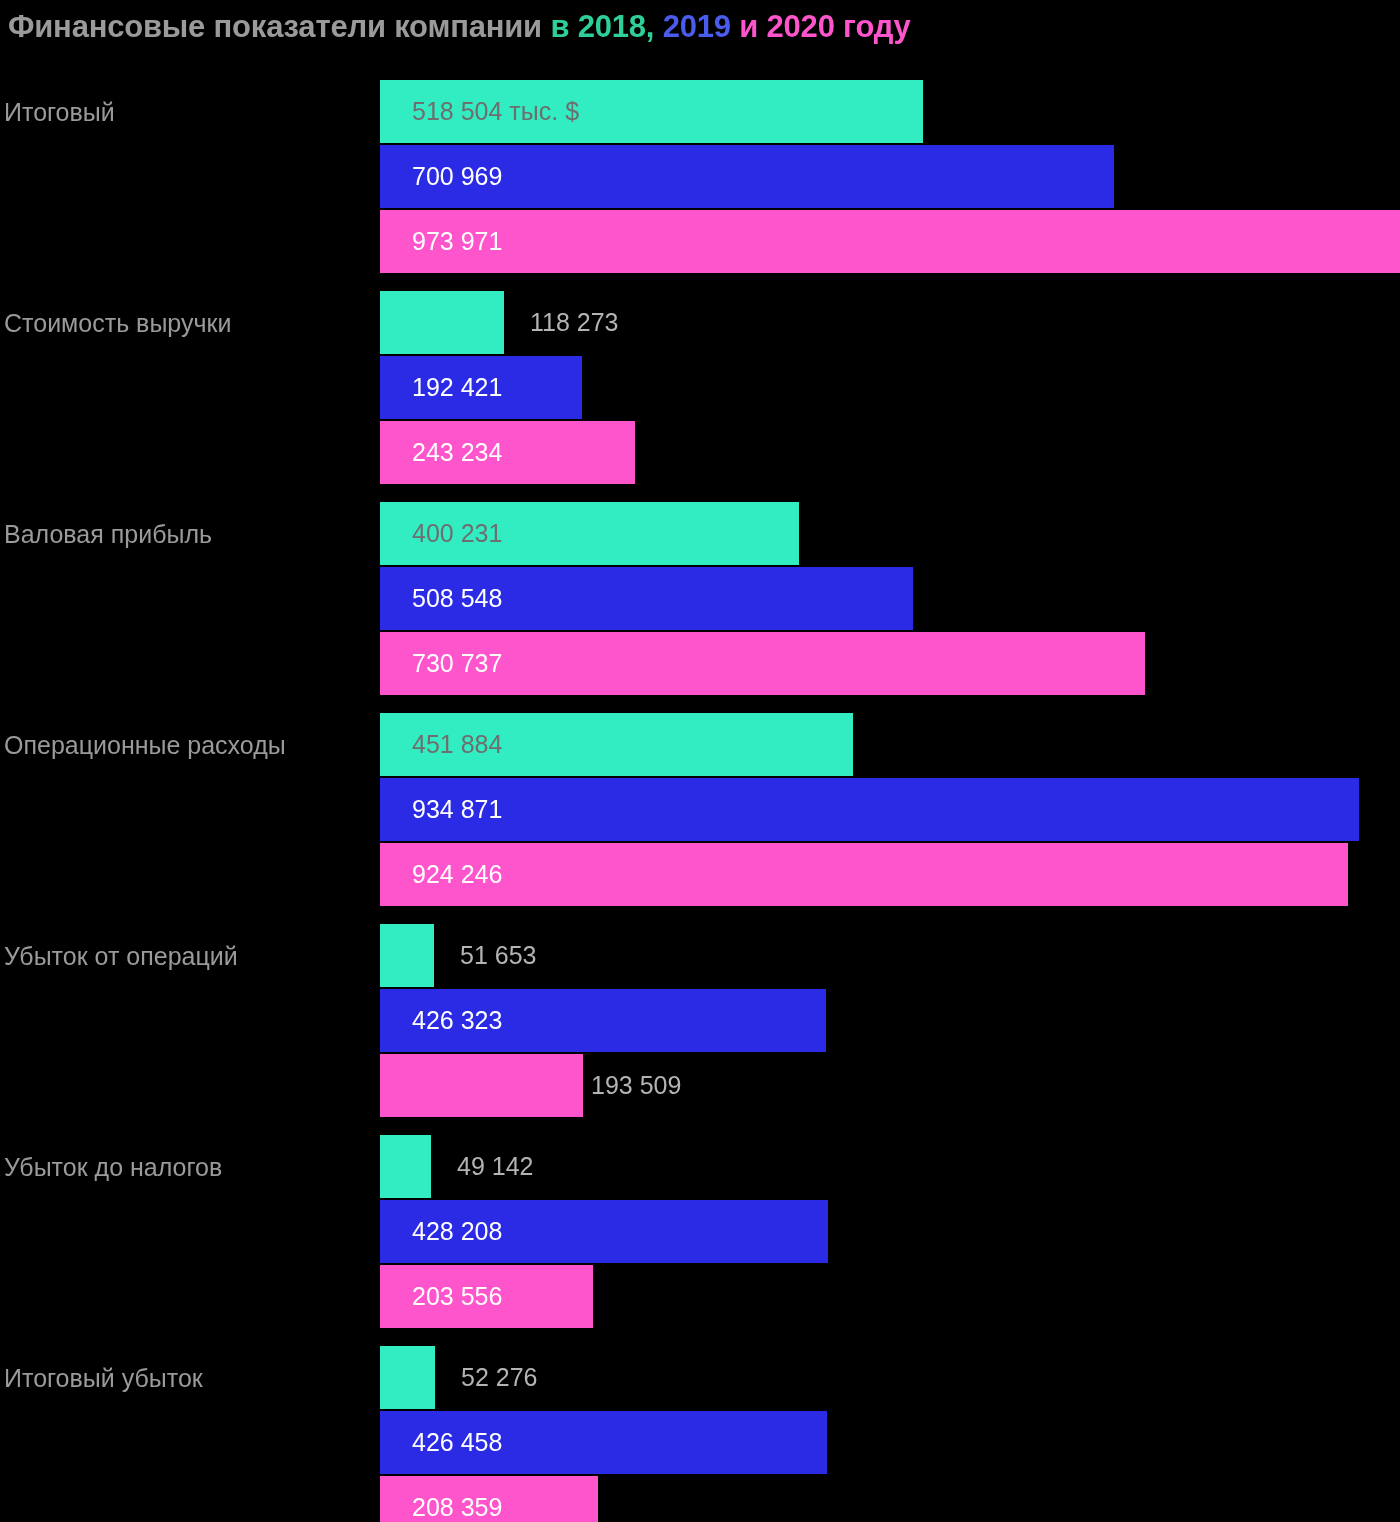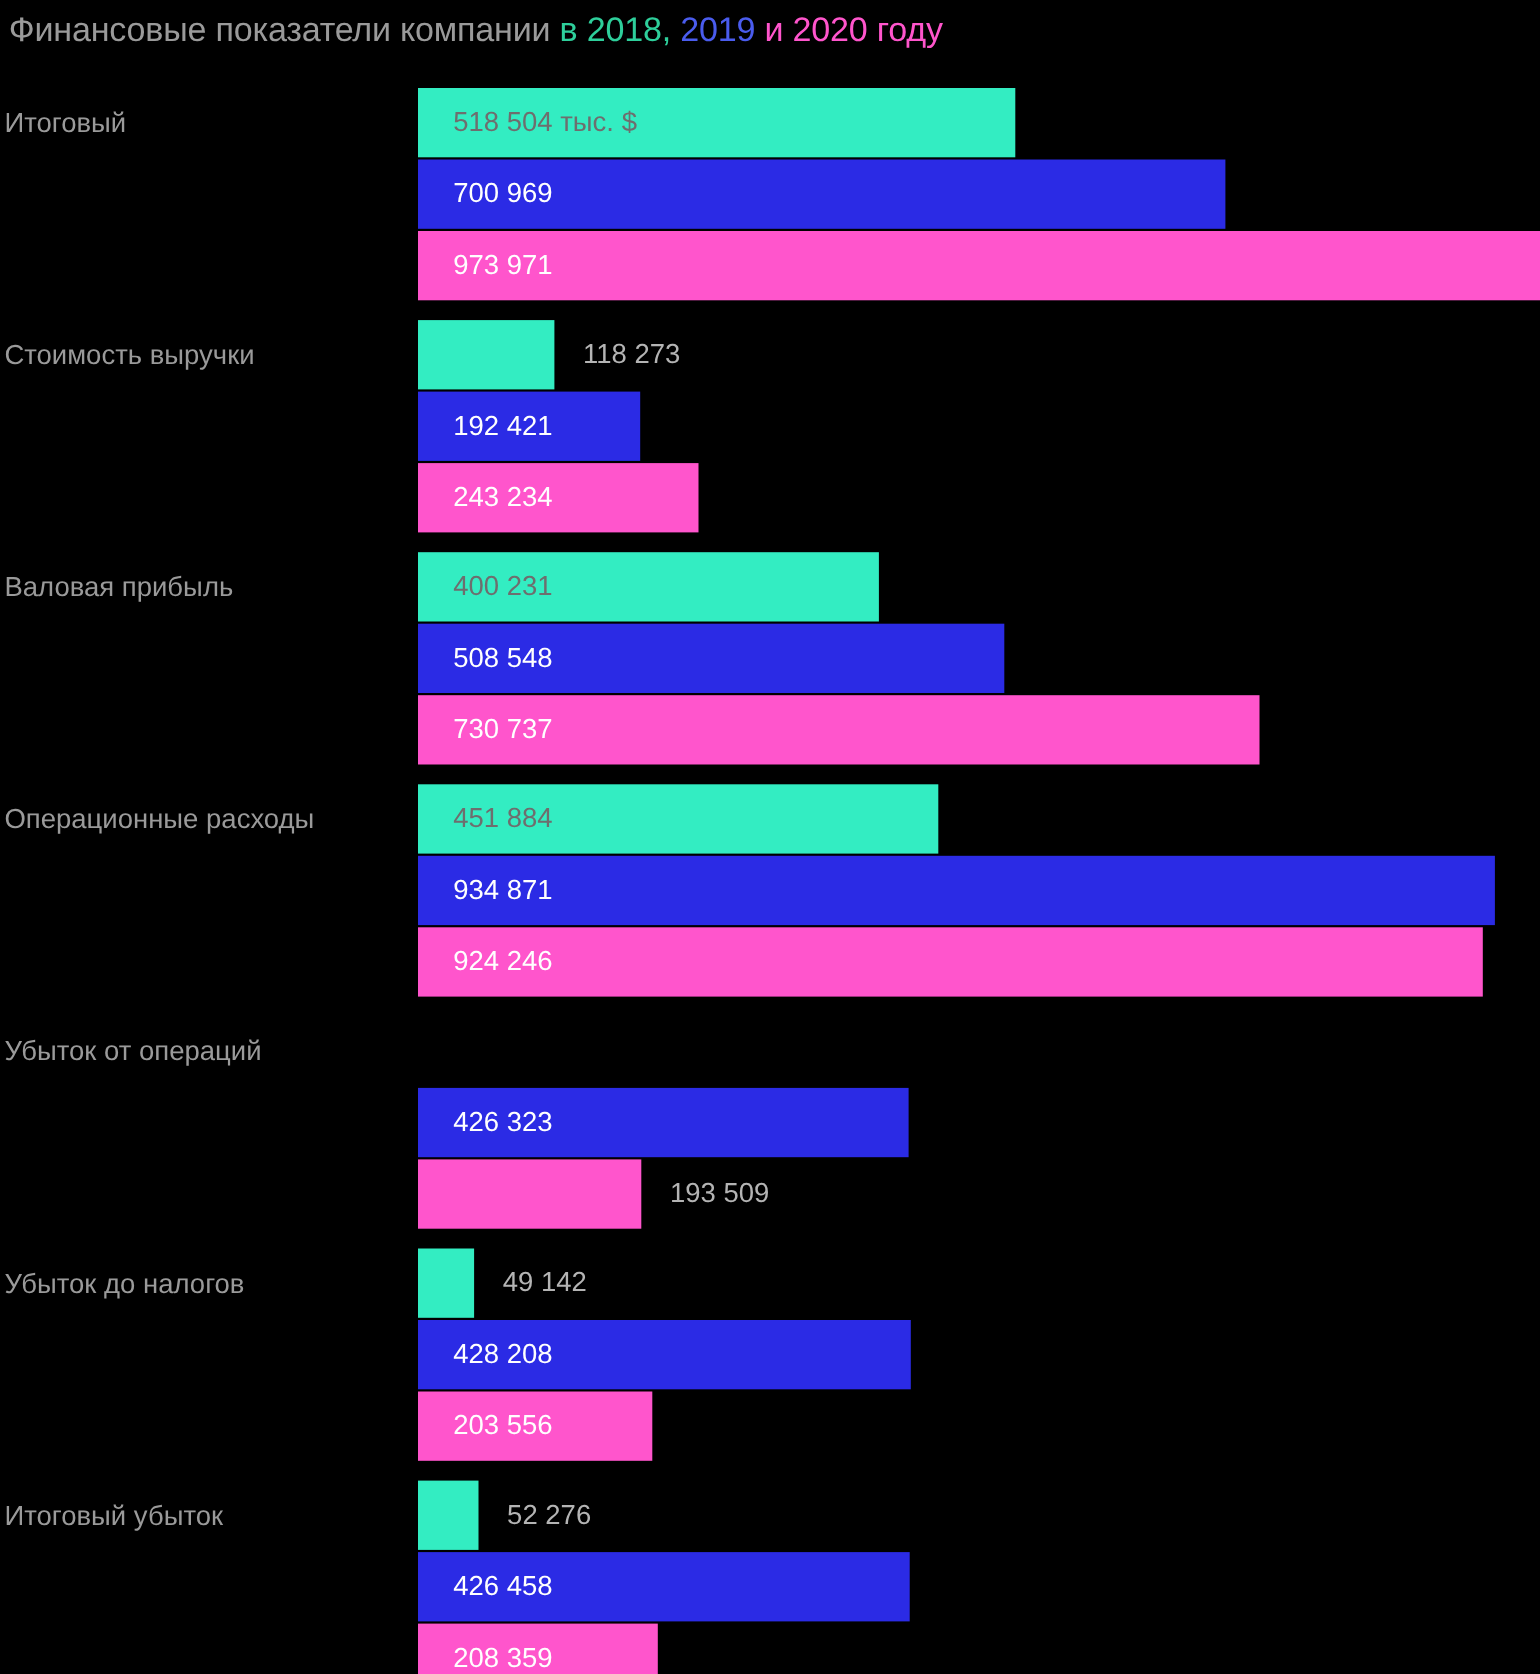--- a/index.html
+++ b/index.html
@@ -24,21 +24,21 @@
     background: #000000;
   }
 
   
   .chart-title {
     position: absolute;
     left: 8px;
     top: 6px;
     width: 1384px;
     font-size: 31px;
-    font-weight: normal;
+    font-weight: bold;
     line-height: 42px;
     letter-spacing: -0.2px;
     white-space: nowrap;
     color: #9a9a9a;
   }
   .chart-title .t-seg { white-space: pre; }
 
   
   #plot {
     position: absolute;
@@ -160,27 +160,31 @@
           <div class="bar c-2019" style="width: 979px;"></div>
           <div class="bar-value inside">934 871</div>
         </div>
         <div class="bar-row" style="top: 130px; position: absolute; left: 0px; width: 1400px; padding-left: 16px;">
           <div class="bar c-2020" style="width: 968px;"></div>
           <div class="bar-value inside">924 246</div>
         </div>
       </div>
       <div class="group" style="height: 195px; margin-bottom: 16px;">
         <div class="cat-label" style="top: 18px;">Убыток от операций</div>
+        <div class="bar-row" style="top: 0px; position: absolute; left: 0px; width: 1400px;">
+          <div class="bar c-2018" style="width: 54px;"></div>
+          <div class="bar-value outside" style="left: 460px;">51 653</div>
+        </div>
         <div class="bar-row" style="top: 65px; position: absolute; left: 0px; width: 1400px;">
           <div class="bar c-2019" style="width: 446px;"></div>
           <div class="bar-value inside">426 323</div>
         </div>
         <div class="bar-row" style="top: 130px; position: absolute; left: 0px; width: 1400px;">
           <div class="bar c-2020" style="width: 203px;"></div>
-          <div class="bar-value outside" style="left: 609px;">193 509</div>
+          <div class="bar-value outside" style="left: 591px;">193 509</div>
         </div>
       </div>
       <div class="group" style="height: 195px; margin-bottom: 16px;">
         <div class="cat-label" style="top: 18px;">Убыток до налогов</div>
         <div class="bar-row" style="top: 0px; position: absolute; left: 0px; width: 1400px; text-align: center;">
           <div class="bar c-2018" style="width: 51px;"></div>
           <div class="bar-value outside" style="left: 457px;">49 142</div>
         </div>
         <div class="bar-row" style="top: 65px; position: absolute; left: 0px; width: 1400px;">
           <div class="bar c-2019" style="width: 448px;"></div>

